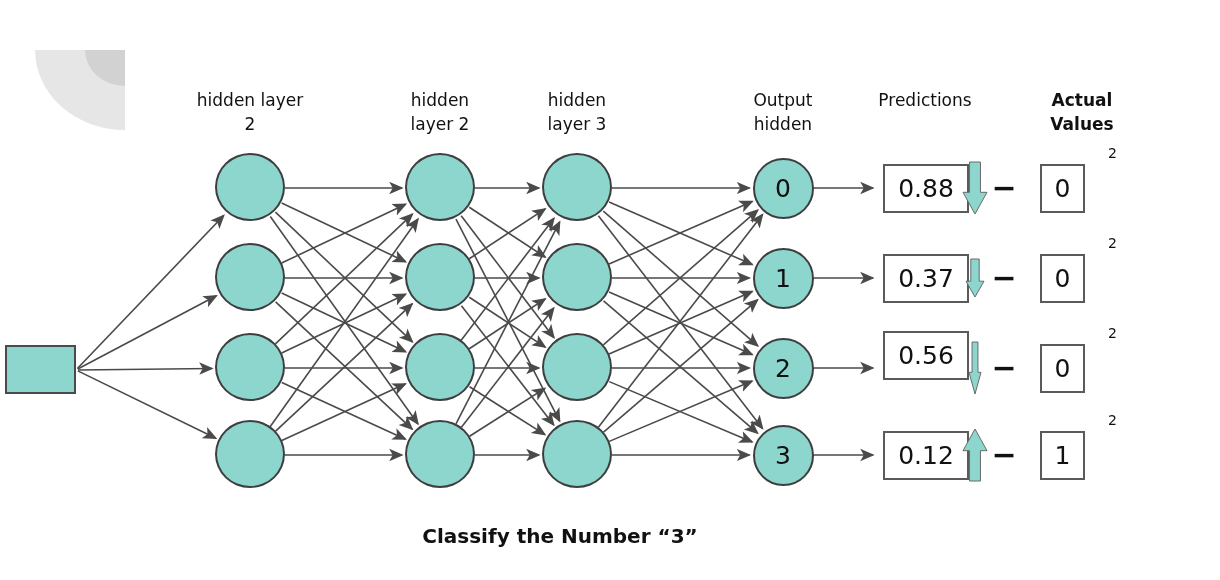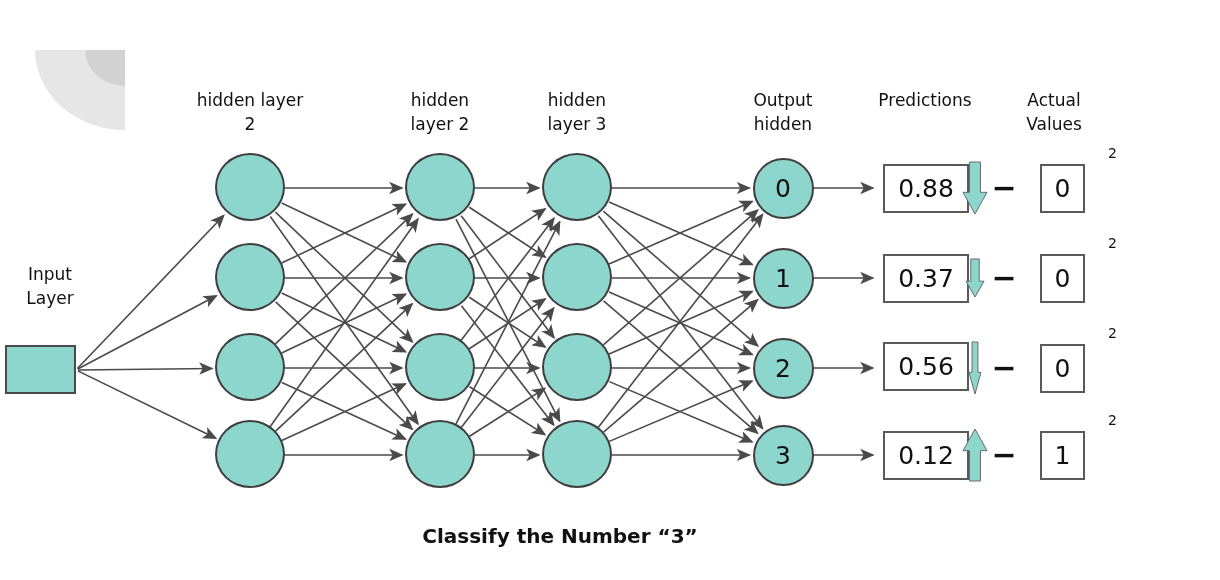--- a/index.html
+++ b/index.html
@@ -143,35 +143,33 @@
         <line x1="603.5466724558389" y1="432.1904804627015" x2="757.5910420779827" y2="299.83196869998574"></line>
         <line x1="609.2424881514405" y1="441.38302684866346" x2="752.1393327693355" y2="381.0333885877078"></line>
         <line x1="612" y1="455" x2="749.5" y2="455"></line>
         <line x1="813.5" y1="188" x2="873" y2="188"></line>
         <line x1="813.5" y1="278" x2="873" y2="278"></line>
         <line x1="813.5" y1="368" x2="873" y2="368"></line>
         <line x1="813.5" y1="455" x2="873" y2="455"></line>
       </g>
   </svg>
 
-  <div id="input-label">Input
-Layer</div>
   <div id="input-box"></div>
 
   <div id="headers-layer">
       <div class="col-head" style="left: 180px; top: 88px; width: 140px;">hidden layer
 2</div>
       <div class="col-head" style="left: 375px; top: 88px; width: 130px;">hidden
 layer 2</div>
       <div class="col-head" style="left: 512px; top: 88px; width: 130px;">hidden
 layer 3</div>
       <div class="col-head" style="left: 723px; top: 88px; width: 120px;">Output
 hidden</div>
       <div class="col-head" style="left: 845px; top: 88px; width: 160px;">Predictions</div>
-      <div class="col-head" style="left: 994px; top: 88px; width: 120px;">Actual
+      <div class="col-head" style="left: 1022px; top: 88px; width: 120px; font-weight: bold;">Actual
 Values</div>
     </div>
   <div id="nodes-layer">
       <div class="node hidden-node" style="left: 215px; top: 153px;"></div>
       <div class="node hidden-node" style="left: 215px; top: 243px;"></div>
       <div class="node hidden-node" style="left: 215px; top: 333px;"></div>
       <div class="node hidden-node" style="left: 215px; top: 420px;"></div>
       <div class="node hidden-node" style="left: 405px; top: 153px;"></div>
       <div class="node hidden-node" style="left: 405px; top: 243px;"></div>
       <div class="node hidden-node" style="left: 405px; top: 333px;"></div>
@@ -209,21 +207,21 @@
         <span>0.37</span>
       </div>
       <div class="arrow-svg" style="left: 965px; top: 258px;"><svg width="20" height="40" viewBox="0 0 20 40" xmlns="http://www.w3.org/2000/svg">
           <polygon points="5.8,1 14.2,1 14.2,23.2 19,23.2 10,39 1,23.2 5.8,23.2" fill="#8dd6ce" stroke="#6a6a6a" stroke-width="1"></polygon>
         </svg></div>
       <div class="minus" style="left: 993px; top: 253.5px;">−</div>
       <div class="actual-box" style="left: 1040px; top: 253.5px;">
         <span>0</span>
       </div>
       <div class="sup2" style="left: 1108px; top: 235px;">2</div>
-      <div class="pred-box" style="left: 883px; top: 342px;">
+      <div class="pred-box" style="left: 883px; top: 331px;">
         <span>0.56</span>
       </div>
       <div class="arrow-svg" style="left: 968px; top: 341px;"><svg width="14" height="54" viewBox="0 0 14 54" xmlns="http://www.w3.org/2000/svg">
           <polygon points="4.0600000000000005,1 9.94,1 9.94,31.32 13,31.32 7,53 1,31.32 4.0600000000000005,31.32" fill="#8dd6ce" stroke="#6a6a6a" stroke-width="1"></polygon>
         </svg></div>
       <div class="minus" style="left: 993px; top: 343.5px;">−</div>
       <div class="actual-box" style="left: 1040px; top: 343.5px;">
         <span>0</span>
       </div>
       <div class="sup2" style="left: 1108px; top: 325px;">2</div>

